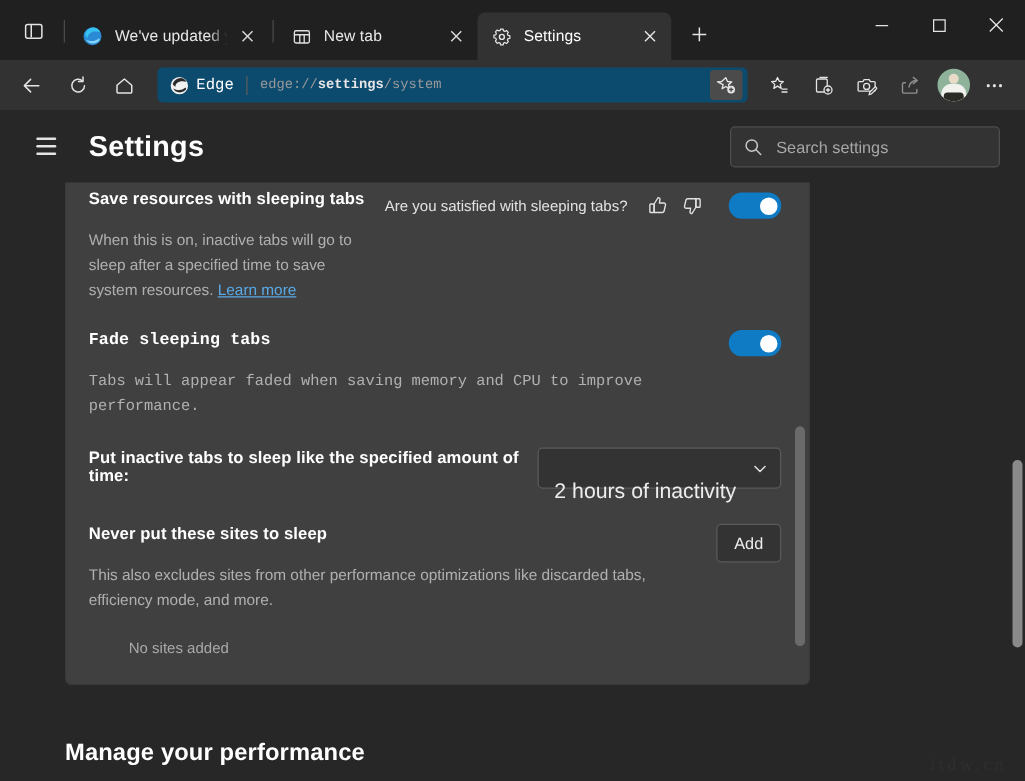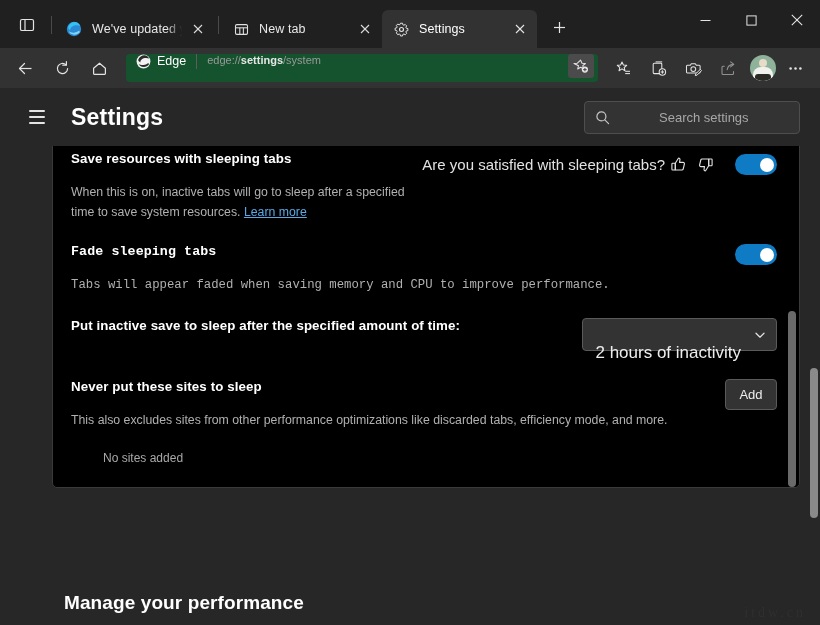--- a/index.html
+++ b/index.html
@@ -106,27 +106,28 @@
   .nav-btn {
     width: 32px; height: 30px;
     display: flex; align-items: center; justify-content: center;
     border-radius: 4px;
     flex: none;
     margin-right: 5px;
   }
   .omnibox {
     flex: 1;
     height: 28px;
-    background: #14532d;
-    border-radius: 4px;
-    display: flex;
-    align-items: flex-start;
+    background: #0c4a6e;
+    border-radius: 4px;
+    display: flex;
+    align-items: center;
     padding: 0 4px 0 10px;
     margin: 0 6px 0 6px;
     min-width: 0;
+    font-family: Liberation Mono, monospace;
   }
   .omni-edgelogo { flex: none; display: flex; align-items: center; }
   .omni-edgelabel {
     color: #ffffff;
     font-size: 12.5px;
     margin-left: 6px;
     flex: none;
   }
   .omni-sep {
     width: 1px; height: 15px;
@@ -221,40 +222,39 @@
   .searchbox {
     margin-left: auto;
     width: 216px;
     height: 33px;
     background: #333333;
     border: 1px solid #4e4e4e;
     border-radius: 4px;
     display: flex;
     align-items: center;
     padding: 0 10px;
-    gap: 38px;
   }
   .searchbox .txt {
     color: #a7a7a7;
     font-size: 13px;
     margin-left: 11px;
   }
 
   
   .scrollpane {
     position: relative;
     height: 479px;
     overflow: hidden;
   }
   .card {
     position: absolute;
     left: 52px;
     top: -12px;
-    width: 748px;
-    background: #000000;
+    width: 596px;
+    background: #404040;
     border: 1px solid #3a3a3a;
     border-radius: 5px;
     padding: 0 0 22px 0;
   }
   .row {
     position: relative;
     padding: 16px 22px 0 18px;
   }
   .row-head {
     display: flex;
@@ -280,21 +280,22 @@
     text-decoration: underline;
   }
   .row-aside {
     flex: none;
     display: flex;
     align-items: center;
     gap: 0;
   }
   .feedback-label {
     color: #e2e2e2;
-    font-size: 15px;
+    font-size: 12px;
+    margin-right: 11px;
     white-space: nowrap;
   }
   .thumb-btn {
     width: 27px; height: 27px;
     display: flex; align-items: center; justify-content: center;
     border-radius: 4px;
     flex: none;
   }
   .toggle {
     width: 42px; height: 21px;
@@ -345,21 +346,21 @@
   }
   .empty-note {
     color: #a9a9a9;
     font-size: 12px;
     padding: 21px 0 0 32px;
   }
 
   
   .section-below {
     position: absolute;
-    left: 12px; right: 0;
+    left: 0; right: 0;
     top: 427px;
     padding: 0 52px;
   }
   .section-title {
     color: #ffffff;
     font-size: 19px;
     font-weight: 600;
     letter-spacing: 0.1px;
     padding-top: 19px;
   }
@@ -641,21 +642,21 @@
             <span class="toggle">
               <span class="knob"></span>
             </span>
           </div>
         </div>
       </div>
 
       <div class="row" style="padding-top:23px;">
         <div class="row-head">
           <div class="row-main">
-            <div class="r-title">Put inactive save to sleep after the specified amount of time:</div>
+            <div class="r-title">Put inactive tabs to sleep like the specified amount of time:</div>
           </div>
           <div class="row-aside">
             <div class="select">
               <span class="sel-text">2 hours of inactivity</span>
               <span class="chev">
                 <svg width="14" height="14" viewBox="0 0 14 14">
                   <polyline points="3,5.2 7,9.2 11,5.2" fill="none" stroke="#e0e0e0" stroke-width="1.25" stroke-linecap="round" stroke-linejoin="round"></polyline>
                 </svg>
               </span>
             </div>

